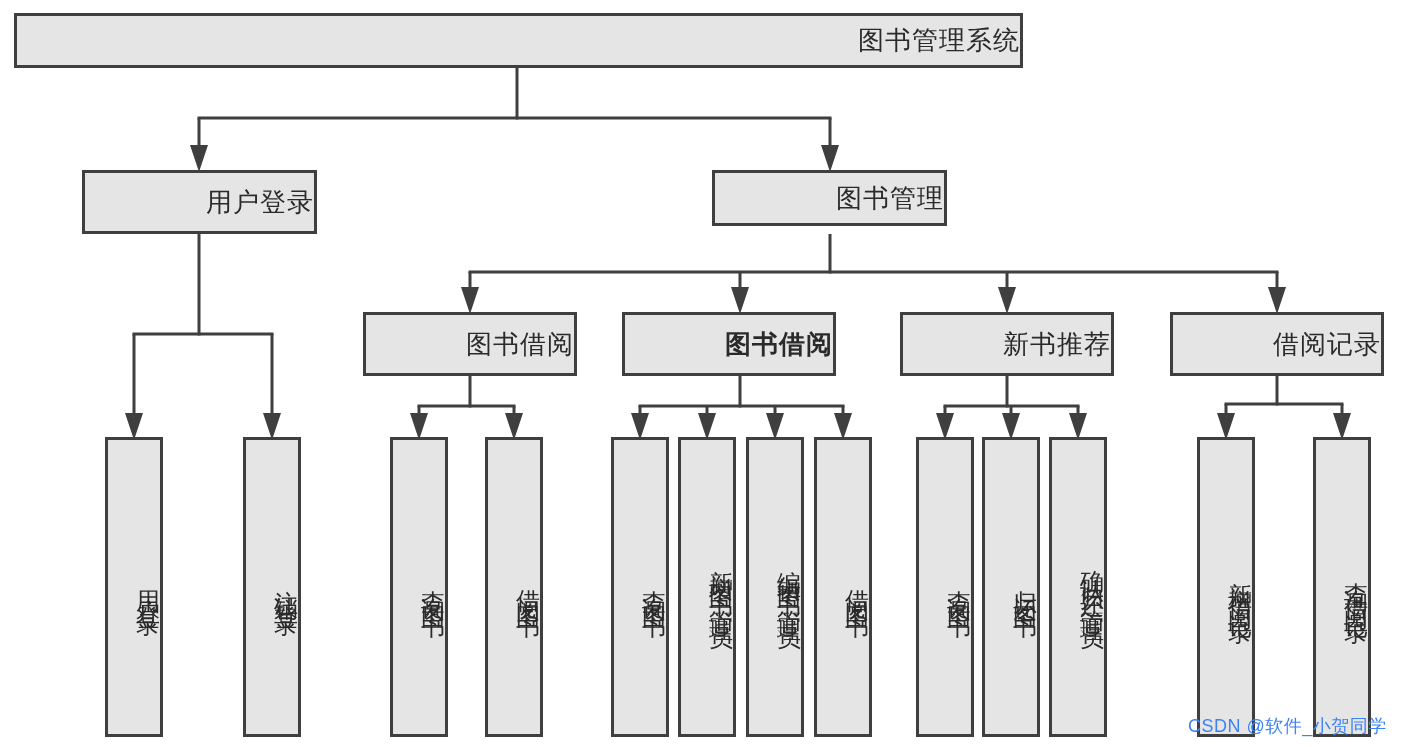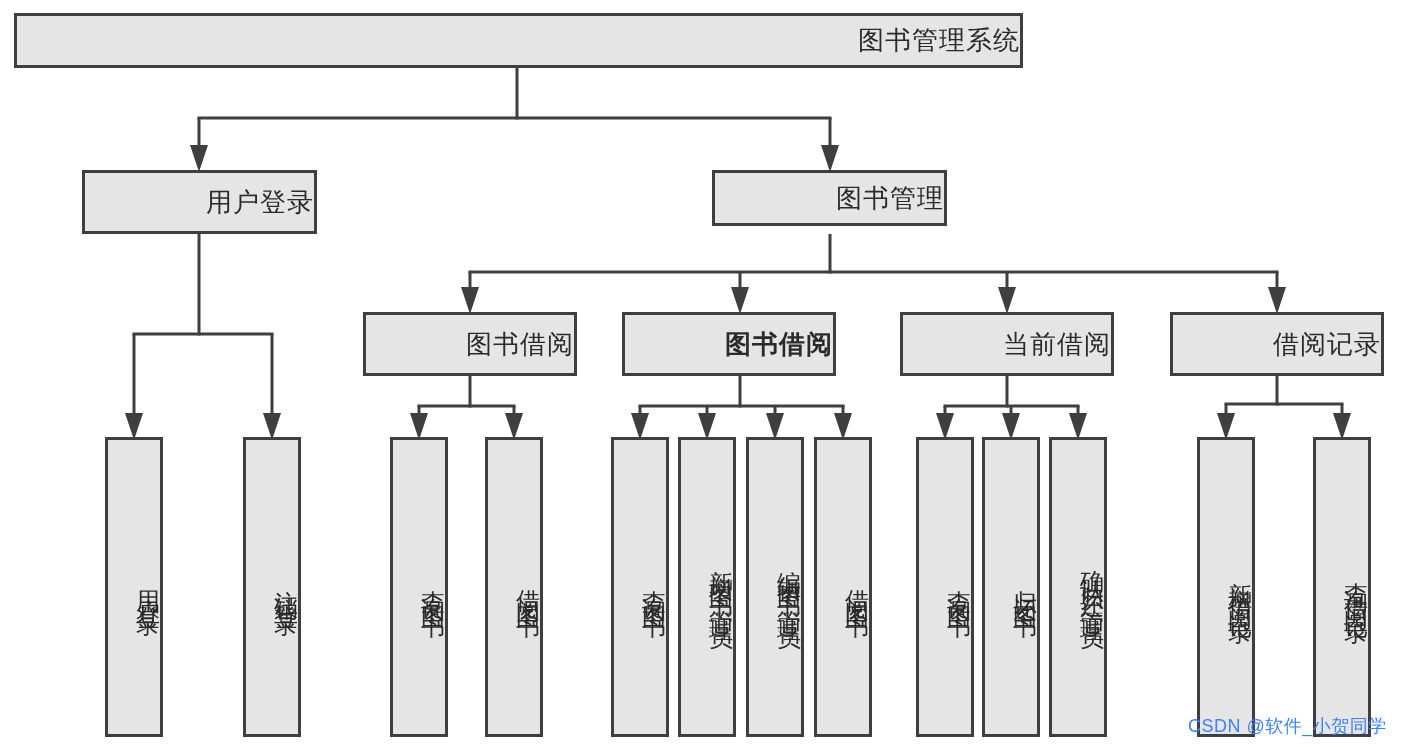--- a/index.html
+++ b/index.html
@@ -127,21 +127,21 @@
     <span class="h-label">图书管理</span>
   </div>
 
   <div class="box" style="left:363px; top:312px; width:214px; height:64px;">
     <span class="h-label">图书借阅</span>
   </div>
   <div class="box" style="left:622px; top:312px; width:214px; height:64px;font-weight:bold;">
     <span class="h-label">图书借阅</span>
   </div>
   <div class="box" style="left:900px; top:312px; width:214px; height:64px;">
-    <span class="h-label">当前借阅</span>
+    <span class="h-label">新书推荐</span>
   </div>
   <div class="box" style="left:1170px; top:312px; width:214px; height:64px;">
     <span class="h-label">借阅记录</span>
   </div>
 
   <div class="box vert" style="left:105px; top:437px; width:58px; height:300px;">
     <span class="v-label">用户登录</span>
   </div>
   <div class="box vert" style="left:243px; top:437px; width:58px; height:300px;">
     <span class="v-label">注销登录</span>

